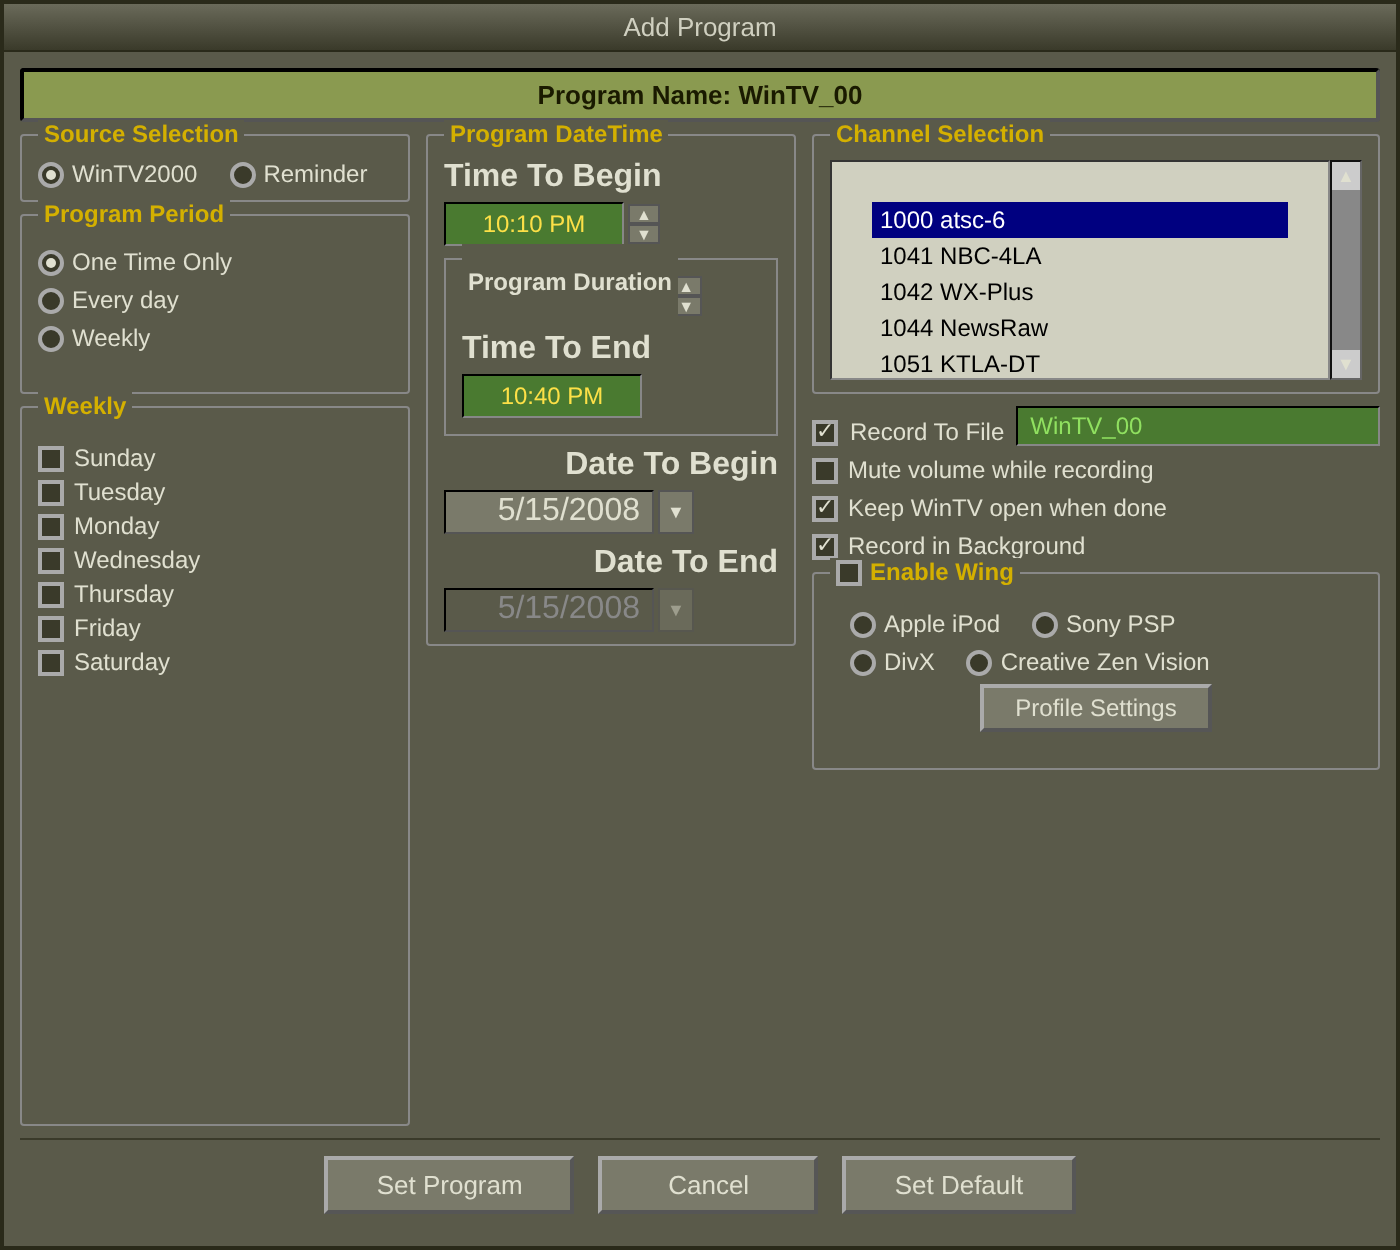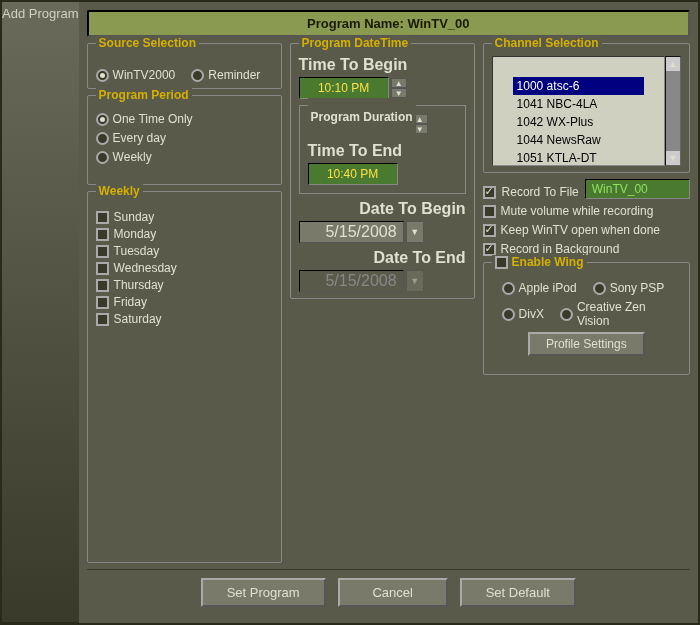--- a/index.html
+++ b/index.html
@@ -12,21 +12,21 @@
       color: #e0e0d0;
       overflow: hidden;
     }
 
     .window {
       width: 700px;
       height: 625px;
       background: #5a5a4a;
       border: 2px solid #2a2a1a;
       display: flex;
-      flex-direction: row;
+      flex-direction: column;
     }
 
     .title-bar {
       background: linear-gradient(to bottom, #6a6a5a, #3a3a2a);
       text-align: center;
       padding: 4px 0;
       color: #d0d0c0;
       font-size: 13px;
       font-weight: normal;
       border-bottom: 1px solid #2a2a1a;
@@ -84,21 +84,21 @@
     }
 
     .source-selection {
       padding-top: 12px;
     }
 
     .radio-row {
       display: flex;
       align-items: flex-end;
       gap: 16px;
-      margin-top: 12px;
+      margin-top: 0;
     }
 
     .radio-item {
       display: flex;
       align-items: center;
       gap: 4px;
       cursor: pointer;
     }
 
     .radio-input {
@@ -467,25 +467,25 @@
 
         <div class="group-box weekly-box">
           <span class="group-box-title">Weekly</span>
           <div class="weekly-checkboxes">
             <label class="check-item">
               <input class="check-input" type="checkbox" style="">
               <span>Sunday</span>
             </label>
             <label class="check-item">
               <input class="check-input" type="checkbox" style="">
-              <span>Monday</span>
+              <span>Tuesday</span>
             </label>
             <label class="check-item">
               <input class="check-input" type="checkbox" style="">
-              <span>Tuesday</span>
+              <span>Monday</span>
             </label>
             <label class="check-item">
               <input class="check-input" type="checkbox" style="">
               <span>Wednesday</span>
             </label>
             <label class="check-item">
               <input class="check-input" type="checkbox" style="">
               <span>Thursday</span>
             </label>
             <label class="check-item">

